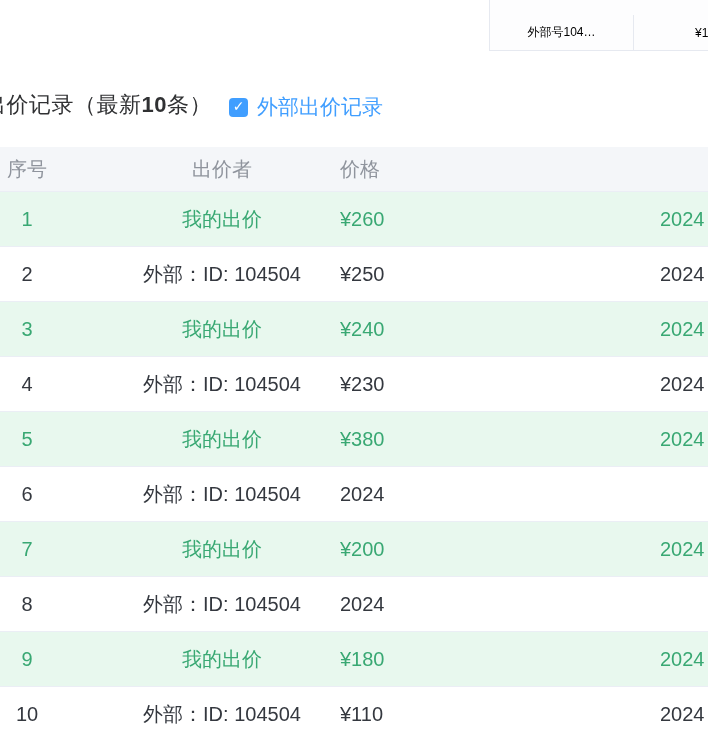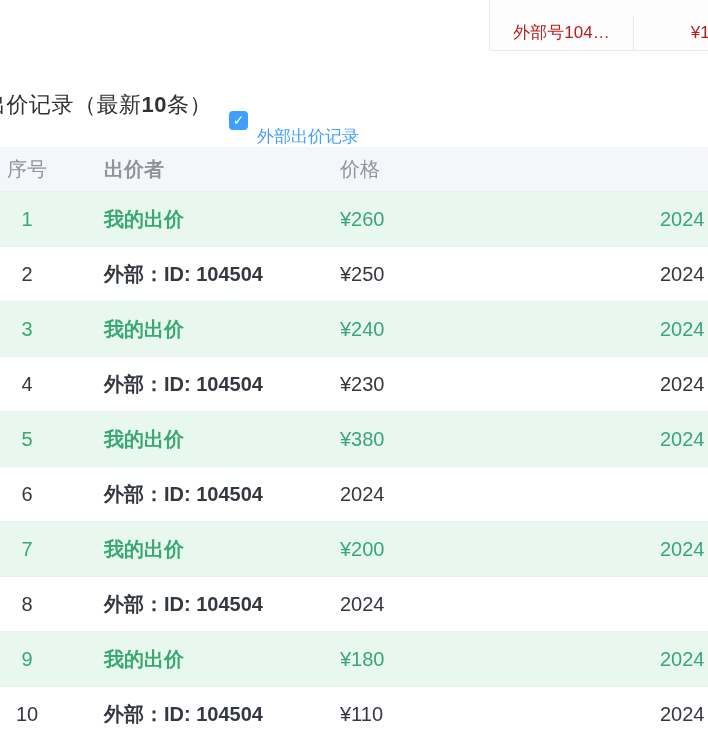--- a/index.html
+++ b/index.html
@@ -9,54 +9,54 @@
   }
 
   
   .top-box{
     position:absolute;left:489px;top:0;height:51px;display:flex;
     background:#fdfdfe;border-left:1px solid #e6e9f0;border-bottom:1px solid #e6e9f0;
     box-sizing:border-box;
   }
   .tb-cell{
     display:flex;align-items:center;justify-content:center;
-    font-size:17px;color:#b91c1c;white-space:nowrap;overflow:hidden;margin-top:15px;
+    font-size:12px;color:#000000;white-space:nowrap;overflow:hidden;margin-top:15px;
   }
   .tb-account{width:143px;}
   .tb-price{width:142px;border-left:1px solid #e6e9f0;}
 
   
   .sec-title{
     position:absolute;left:-16px;top:90px;font-size:22px;color:#303133;
     font-weight:500;white-space:nowrap;letter-spacing:.5px;
   }
   .sec-title b{font-weight:700;}
   .filter{
     position:absolute;left:229px;top:93px;display:flex;align-items:center;cursor:pointer;
   }
   .cbx{
     width:19px;height:19px;border-radius:4px;background:#409eff;
     display:flex;align-items:center;justify-content:center;flex:0 0 auto;
   }
   .cbx .tick{color:#ffffff;font-size:14px;font-weight:700;line-height:1;transform:translateY(-1px);}
-  .cbx-label{margin-left:9px;color:#409eff;font-size:17px;white-space:nowrap;margin-top:32px;}
+  .cbx-label{margin-left:9px;color:#409eff;font-size:21px;white-space:nowrap;}
 
   
   .table{position:absolute;left:-50px;top:147px;width:900px;}
   .thead{
     height:44px;background:#f4f6f9;display:flex;align-items:center;
     color:#8f949d;font-size:20px;box-sizing:border-box;
   }
   .tr{
     height:55px;display:flex;align-items:center;background:#ffffff;
     border-top:1px solid #ebeef5;font-size:20px;color:#34383f;box-sizing:border-box;
   }
   .tr.mine{background:#e8f8ee;color:#39a873;}
   .c1{width:154px;text-align:center;flex:0 0 auto;}
-  .c2{width:236px;flex:0 0 auto;white-space:nowrap;font-weight:bold;}
+  .c2{width:236px;text-align:center;flex:0 0 auto;white-space:nowrap;}
   .c3{width:320px;flex:0 0 auto;}
   .c4{width:190px;text-align:left;flex:0 0 auto;white-space:nowrap;}
 </style>
 </head>
 <body>
 
 <div class="stage">
 
   <div class="top-box">
     <div class="tb-cell tb-account">外部号104…</div>

